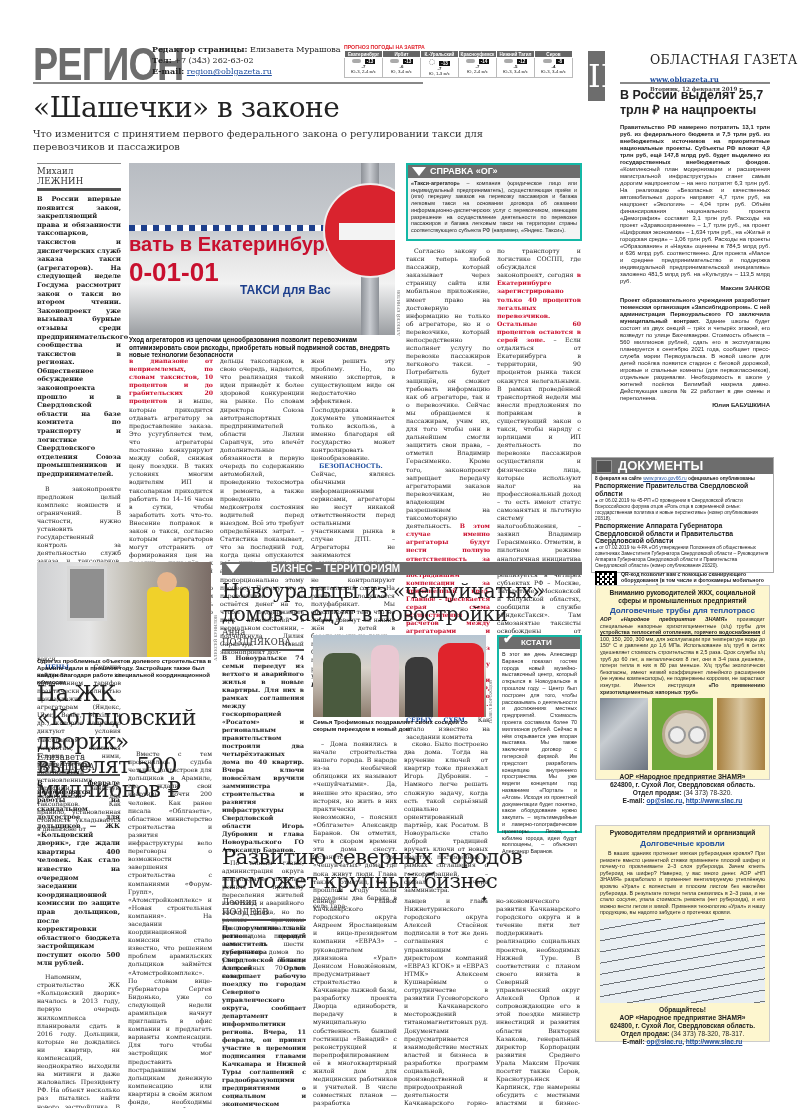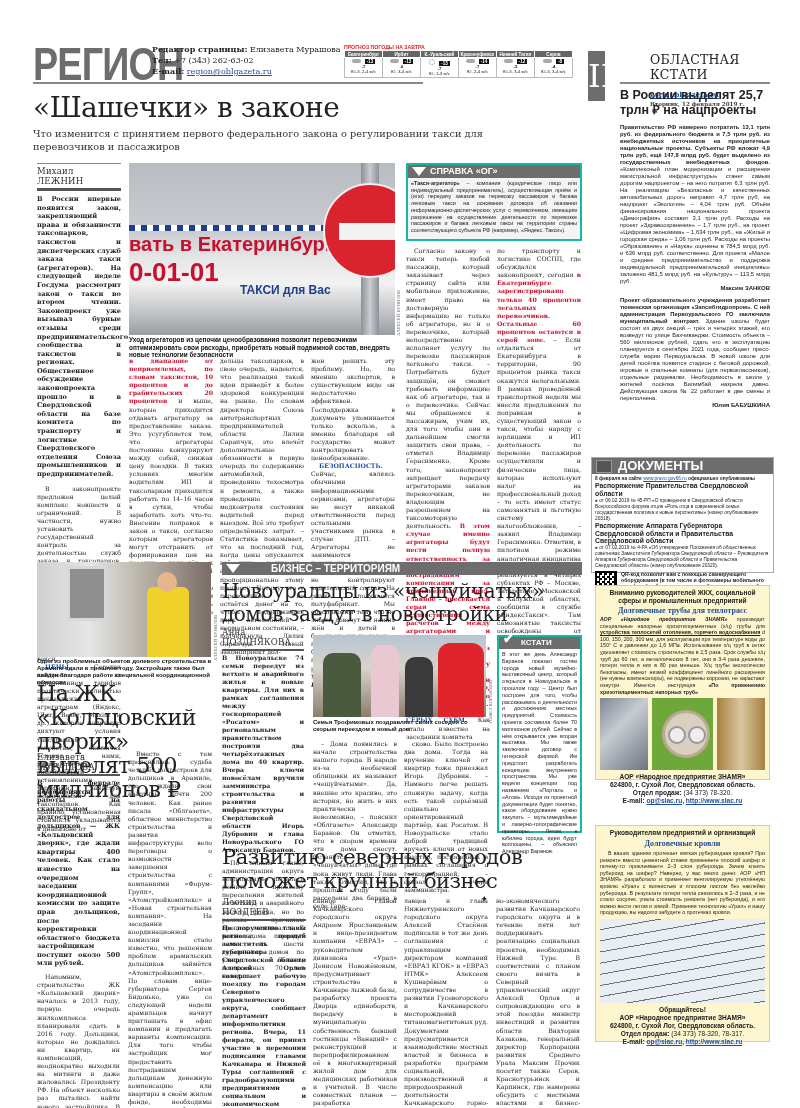--- a/index.html
+++ b/index.html
@@ -33,21 +33,21 @@
 .rhead{font-family:"Liberation Sans",sans-serif;font-weight:bold;font-size:12.5px;line-height:15px;color:#222}
 .rp{font-family:"Liberation Sans",sans-serif;font-size:5.8px;line-height:7px;text-align:justify}
 .rlead{font-weight:bold}
 .sig{font-family:"Liberation Sans",sans-serif;font-weight:bold;font-size:6px;text-align:right}
 
 .spravka{border:2px solid #14b8a6;background:#f4f4f4}
 .bar{background:#6d6d6d;color:#fff;font-family:"Liberation Sans",sans-serif;font-weight:bold}
 .ad{background:#fdf6cf;border:1px solid #ccc}
 .adh{font-family:"Liberation Sans",sans-serif;font-weight:bold;text-align:center;font-size:6.6px;line-height:8px}
 .adt{font-family:"Liberation Sans",sans-serif;font-size:5.3px;line-height:6.6px;text-align:justify}
-.adtitle{font-family:Liberation Serif, serif;font-weight:bold;color:#1f4e9e;text-align:center;font-size:8px}
+.adtitle{font-family:Liberation Sans, sans-serif;font-weight:bold;color:#1f4e9e;text-align:center;font-size:8px}
 .hl{font-weight:normal;color:#222;font-size:34px;line-height:37px;font-family:"DejaVu Serif",serif;letter-spacing:-.5px}
 .col{position:absolute}
 </style>
 </head>
 <body>
 
 <div class="abs region" style="left:33px;top:37px">РЕГИОН</div>
 <div class="abs hinfo" style="left:152px;top:44px">
   <div><b>Редактор страницы:</b> <span>Елизавета Мурашова</span></div>
   <div><b>Тел:</b> <span>+7 (343) 262-63-02</span></div>
@@ -95,21 +95,21 @@
             <div><span class="cloud"></span><span class="wtemp">-8</span></div>
             <div style="font-weight: bold;">-4</div>
             <div>Ю-З, 3-4 м/с</div>
           </td>
         </tr>
   </tbody>
     </table>
 </div>
 <div class="abs ii serif" style="left:588px;top:51px">II</div>
 <div class="abs" style="left:650px;top:52px">
-  <div class="serif" style="font-size:12.5px;letter-spacing:.2px">ОБЛАСТНАЯ КСТАТИ</div>
+  <div class="serif" style="font-size:12.5px;letter-spacing:.2px">ОБЛАСТНАЯ ГАЗЕТА</div>
   <a style="font-size:7px;font-weight:bold;text-decoration:underline">www.oblgazeta.ru</a>
   <div style="font-size:5.6px;font-weight:bold;color:#444">Вторник, 12 февраля 2019 г.</div>
 </div>
 <div class="abs rule" style="left:33px;top:82px;width:390px;height:1.5px"></div>
 <div class="abs rule" style="left:620px;top:82px;width:150px;height:1.5px"></div>
 
 <div class="abs hl" style="left:33px;top:89px;font-size:28px">«Шашечки» в законе</div>
 <div class="abs" style="left:33px;top:128px;width:470px;font-size:9.8px;line-height:12.5px;color:#333">Что изменится с принятием первого федерального закона о регулировании такси для перевозчиков и пассажиров</div>
 
 <div class="col" style="left:37px;top:163px;width:84px">

